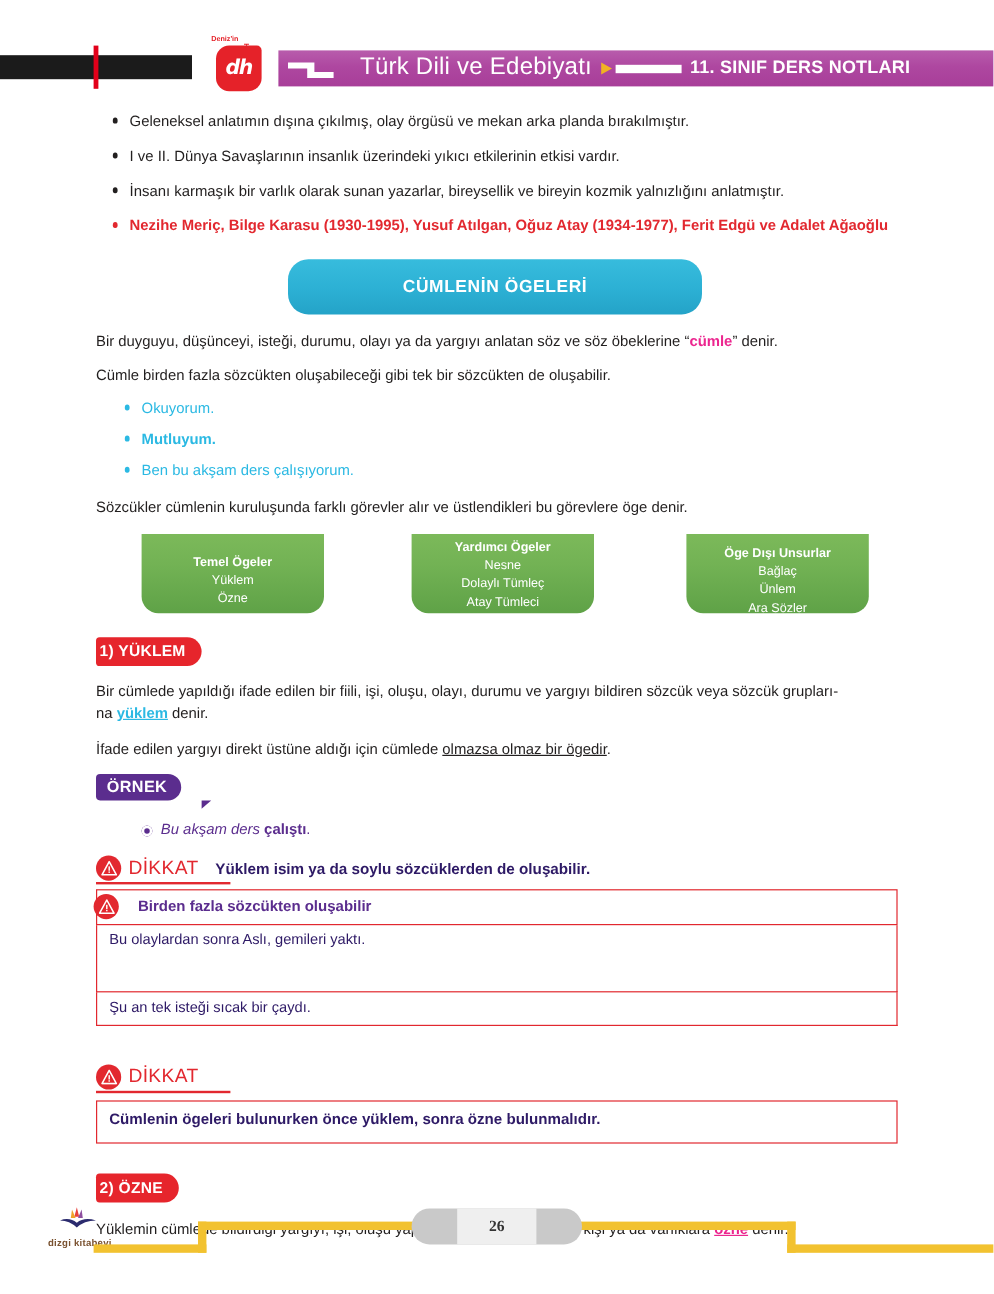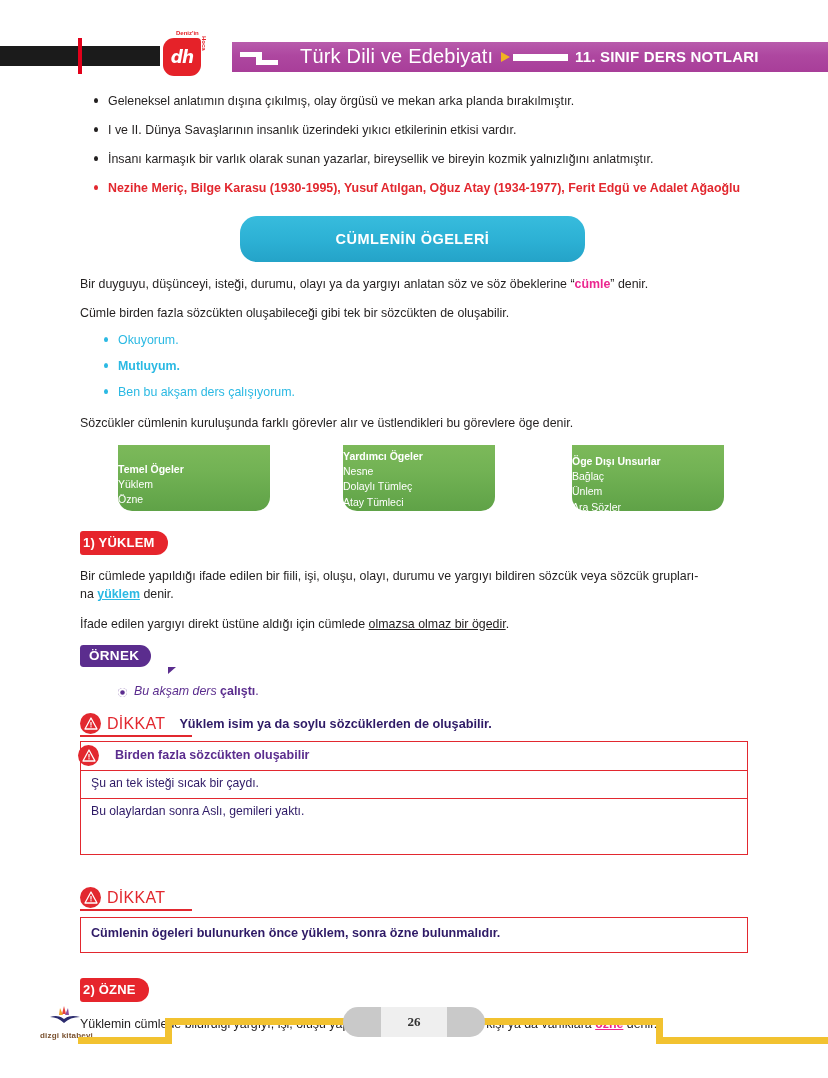--- a/index.html
+++ b/index.html
@@ -15,21 +15,21 @@
   .header { position: absolute; left:0; top:0; width:828px; height:88px; }
   .hdr-blackbar {
     position:absolute; left:0; top:46px; width:160px; height:20px;
     background:#1b1b1b;
   }
   .hdr-redline {
     position:absolute; left:78px; top:38px; width:4px; height:36px;
     background:#e2001a;
   }
   .hdr-logo {
-    position:absolute; left:163px; top:38px; width:38px; height:38px;
+    position:absolute; left:180px; top:38px; width:38px; height:38px;
     background:#e52229;
     border-radius: 11px 4px 11px 11px;
     display:flex; align-items:center; justify-content:center;
   }
   .hdr-logo-dh {
     color:#ffffff; font-size:17px; font-weight:bold; font-style:italic;
     letter-spacing:-1px; line-height:1;
     font-family:"DejaVu Sans", sans-serif;
   }
   .hdr-logo-word-top {
@@ -112,21 +112,21 @@
   .hl-cyan-u { color:#2bb9e3; font-weight:bold; text-decoration:underline; }
   .hl-magenta-u { color:#ec268f; font-weight:bold; text-decoration:underline; }
   .hl-underline { text-decoration:underline; }
 
   
   .green-row { position:relative; height:72px; margin-top:12px; }
   .gbox {
     position:absolute; top:0; height:66px;
     border-radius: 0 0 14px 14px;
     background: linear-gradient(180deg,#7cb95a 0%, #72b254 40%, #5fa247 100%);
-    color:#ffffff; 
+    color:#ffffff; text-align:center;
     padding-top:7px;
   }
   .gbox .gtitle { font-size:10.5px; font-weight:bold; line-height:1.45; }
   .gbox .gitem  { font-size:10.5px; font-weight:normal; line-height:1.45; }
   #gbox0 { left:118px; width:152px; padding-top:17px; }
   #gbox1 { left:343px; width:152px; padding-top:4px; }
   #gbox2 { left:572px; width:152px; padding-top:9px; }
 
   
   .redtab {
@@ -320,22 +320,22 @@
       <div class="rbox" style="padding:6px 10px 6px 34px; height:30px;">
         <span class="rbox-purple-bold">Birden fazla sözcükten oluşabilir</span>
       </div>
       <div class="warn-ico" style="position:absolute; left:-2px; top:4px;">
         <svg width="14" height="13" viewBox="0 0 14 13">
           <path d="M7 1 L13 12 L1 12 Z" fill="none" stroke="#ffffff" stroke-width="1.3" stroke-linejoin="round"></path>
           <rect x="6.4" y="5" width="1.2" height="3.6" fill="#ffffff"></rect>
           <rect x="6.4" y="9.2" width="1.2" height="1.2" fill="#ffffff"></rect>
         </svg>
       </div>
+      <div class="rbox" style="border-top:none; height:56px; padding:5px 10px;">Bu olaylardan sonra Aslı, gemileri yaktı.</div>
       <div class="rbox" style="border-top:none; height:28px; padding:5px 10px;">Şu an tek isteği sıcak bir çaydı.</div>
-      <div class="rbox" style="border-top:none; height:56px; padding:5px 10px;">Bu olaylardan sonra Aslı, gemileri yaktı.</div>
     </div>
 
     <div style="position:relative; margin:31px 0 0 80px; width:668px;">
       <div class="dikkat-row">
         <div class="warn-ico">
           <svg width="14" height="13" viewBox="0 0 14 13">
             <path d="M7 1 L13 12 L1 12 Z" fill="none" stroke="#ffffff" stroke-width="1.3" stroke-linejoin="round"></path>
             <rect x="6.4" y="5" width="1.2" height="3.6" fill="#ffffff"></rect>
             <rect x="6.4" y="9.2" width="1.2" height="1.2" fill="#ffffff"></rect>
           </svg>

